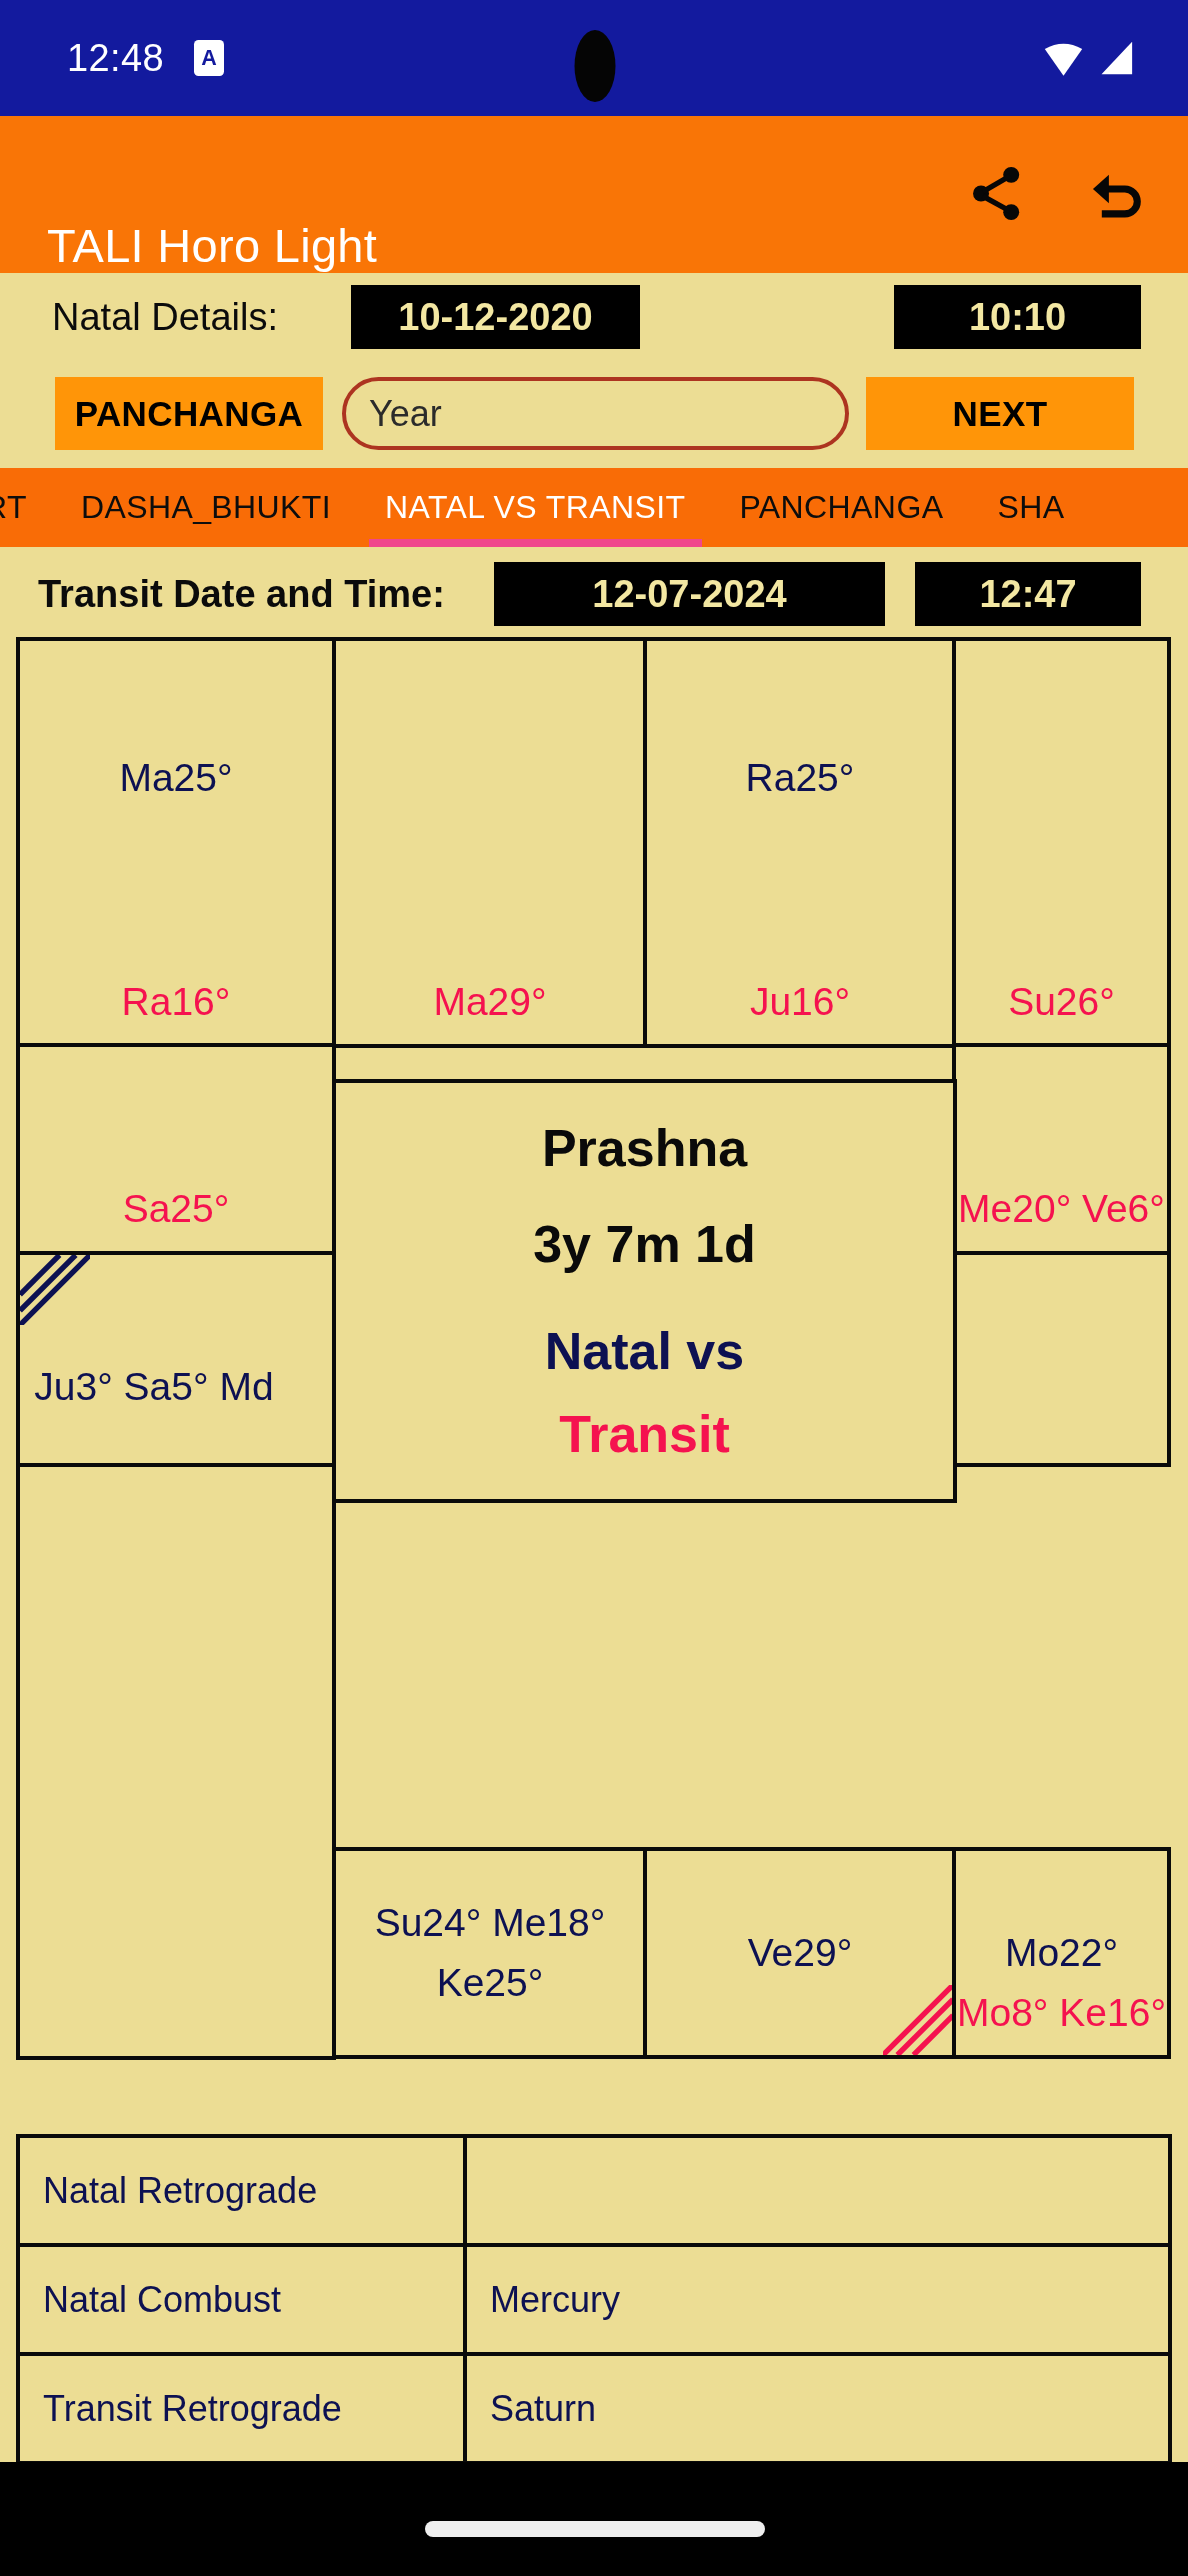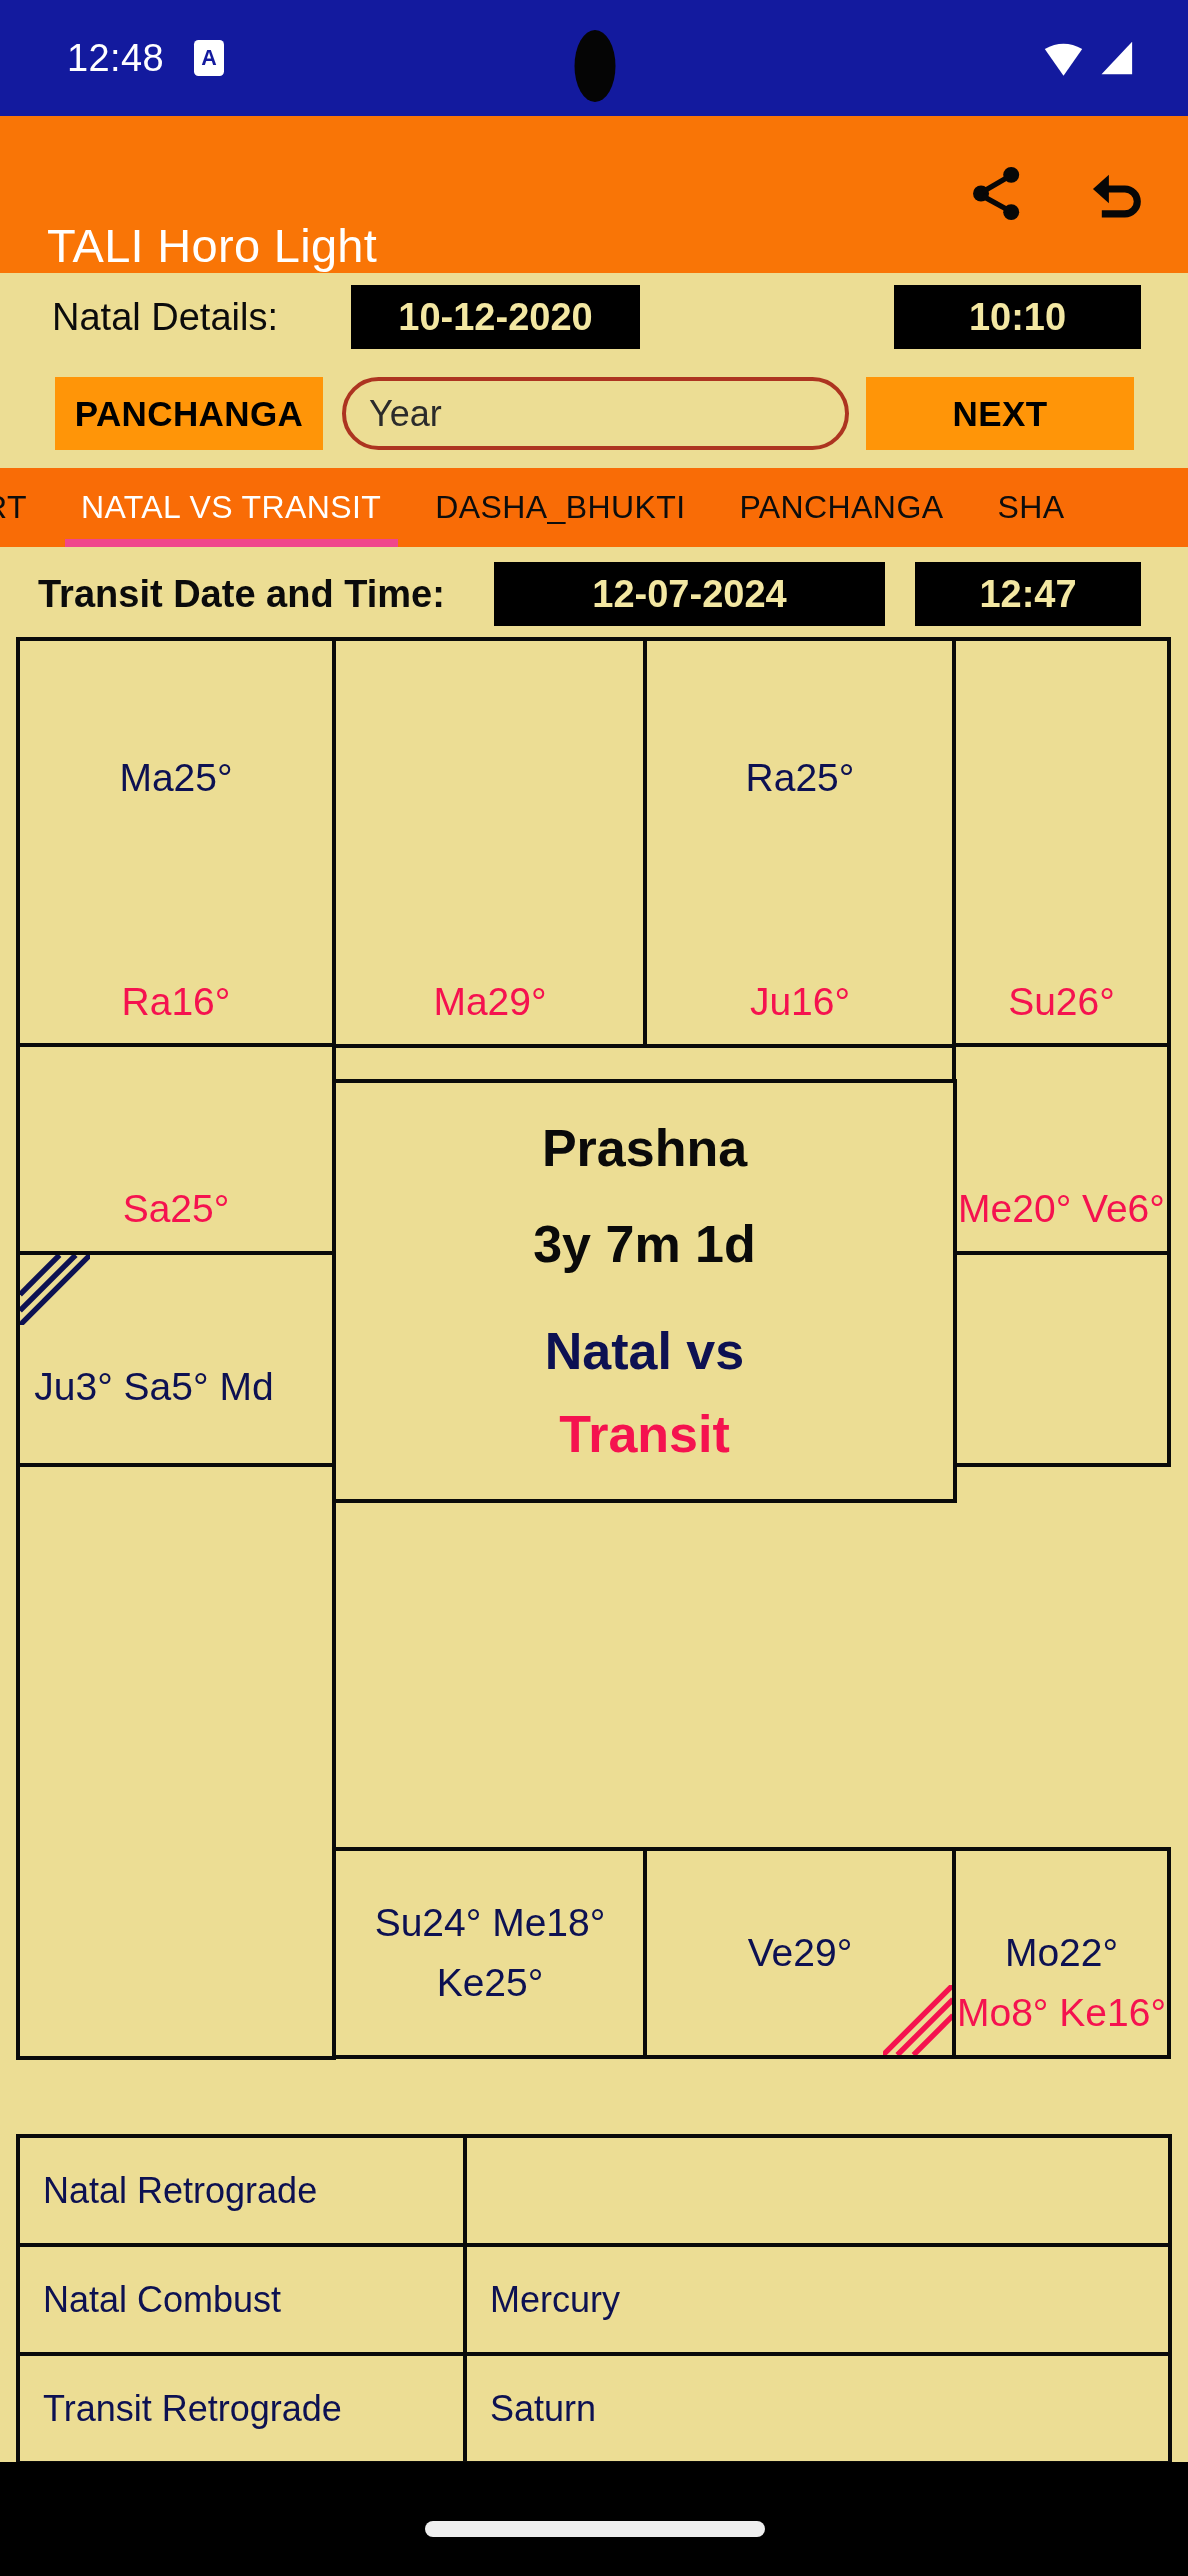--- a/index.html
+++ b/index.html
@@ -194,22 +194,22 @@
 
   <div class="nav-row">
     <div class="orange-btn btn-prev">PANCHANGA</div>
     <input class="year-input" type="text" placeholder="Year" style="">
     <div class="orange-btn btn-next">NEXT</div>
   </div>
 
   <div class="tabbar">
     <div class="tabs">
       <div class="tab">RT</div>
+      <div class="tab">DASHA_BHUKTI</div>
       <div class="tab active">NATAL VS TRANSIT</div>
-      <div class="tab">DASHA_BHUKTI</div>
       <div class="tab">PANCHANGA</div>
       <div class="tab">SHA</div>
     </div>
   </div>
 
   <div class="transit-row">
     <span class="transit-label">Transit Date and Time:</span>
     <div class="black-field tf-date">12-07-2024</div>
     <div class="black-field tf-time">12:47</div>
   </div>

